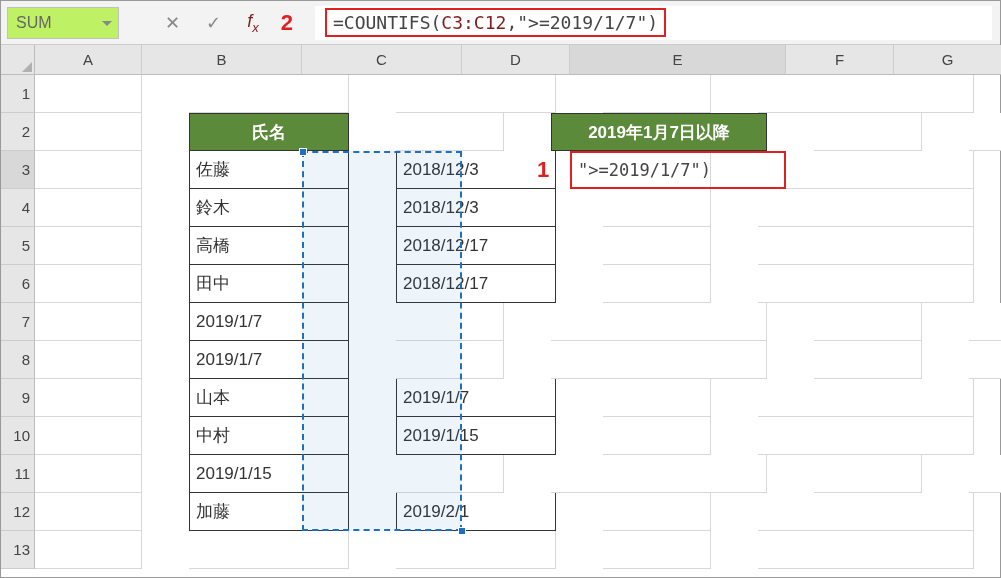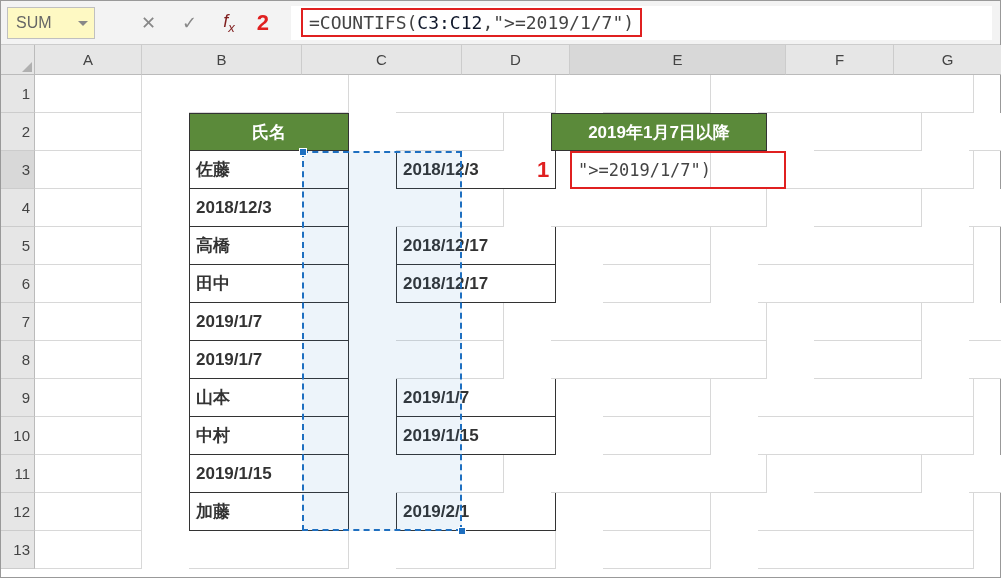--- a/index.html
+++ b/index.html
@@ -22,25 +22,25 @@
     }
     
     .formula-row {
       display: flex;
       align-items: center;
       height: 44px;
       border-bottom: 1px solid #ccc;
       background: #f3f3f3;
     }
     .namebox {
-      width: 88px;
+      width: 112px;
       height: 32px;
       margin: 4px 6px;
       border: 1px solid #c0c0c0;
-      background: #fef9c3;
+      background: #bef264;
       display: flex;
       align-items: center;
       padding: 0 8px;
       color: #666;
       font-size: 16px;
       position: relative;
     }
     .namebox::after {
       content: "";
       position: absolute;
@@ -82,21 +82,21 @@
       align-items: center;
       font-family: "Consolas", "Meiryo", monospace;
       font-size: 18px;
       color: #444;
       background: #fff;
     }
     .formula-redbox {
       border: 2px solid #e02020;
       padding: 2px 6px;
     }
-    .formula-input .blue { color: #0f172a; }
+    .formula-input .blue { color: #7f1d1d; }
     .formula-input .norm { color: #444; }
 
     
     .grid-wrap {
       position: relative;
       height: calc(100% - 44px);
       display: flex;
     }
     .rowhdr-col {
       display: flex;
@@ -188,21 +188,20 @@
       color: #fff;
       justify-content: center;
       font-weight: bold;
       border: 1px solid #333;
       font-size: 17px;
     }
     
     .dcell {
       border: 1px solid #333;
       border-top: none;
-      font-weight: bold;
     }
     
     .rangebox {
       position: absolute;
       border: 2px dashed #1e6fc0;
       background: rgba(30, 111, 192, 0.08);
       pointer-events: none;
       z-index: 50;
     }
     
@@ -315,20 +314,21 @@
           <div class="cell cB dcell">佐藤</div>
           <div class="cell cC dcell">2018/12/3</div>
           <div class="cell cD"></div>
           <div class="cell cE" style="position:relative;">
           </div>
           <div class="cell cF"></div>
           <div class="cell cG"></div>
         </div>
         <div class="gridrow">
           <div class="cell cA"></div>
+          <div class="cell cB dcell">鈴木</div>
           <div class="cell cC dcell">2018/12/3</div>
           <div class="cell cD"></div>
           <div class="cell cE"></div>
           <div class="cell cF"></div>
           <div class="cell cG"></div>
         </div>
         <div class="gridrow">
           <div class="cell cA"></div>
           <div class="cell cB dcell">高橋</div>
           <div class="cell cC dcell">2018/12/17</div>

